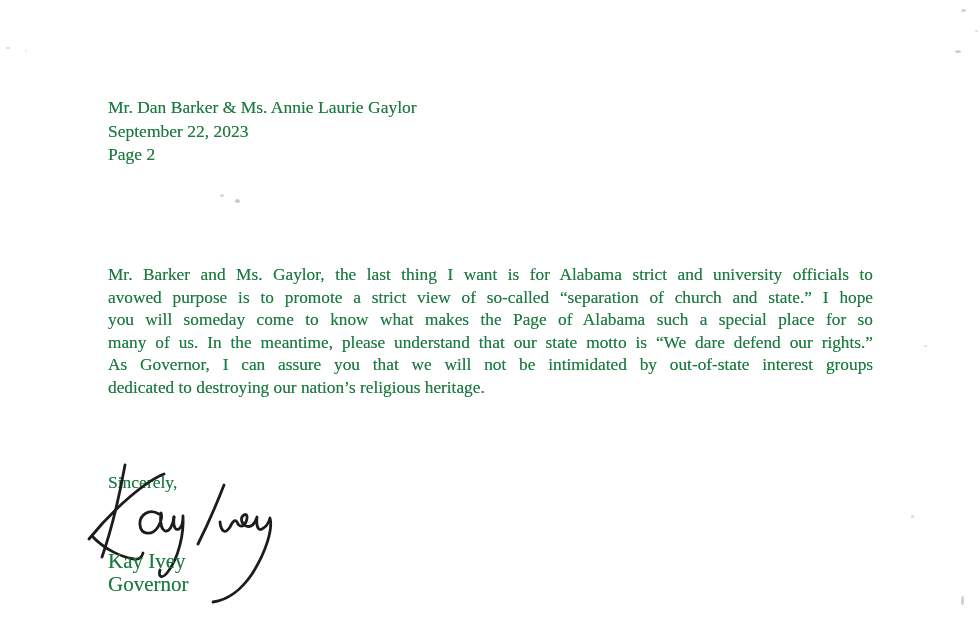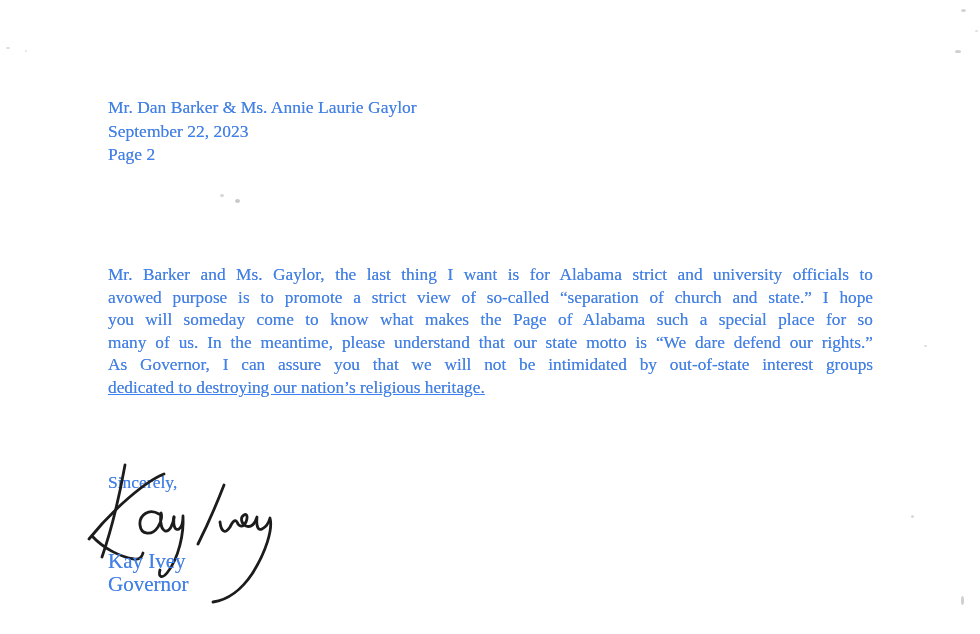--- a/index.html
+++ b/index.html
@@ -7,21 +7,21 @@
     padding: 0;
     background: #ffffff;
   }
   .page {
     position: relative;
     width: 980px;
     height: 634px;
     background: #ffffff;
     overflow: hidden;
     font-family: "Liberation Serif", "DejaVu Serif", serif;
-    color: #3b82f6;
+    color: #15803d;
   }
   .scan-text {
     text-shadow: 0 0 0.5px rgba(70,70,70,0.55);
   }
   .header-block {
     position: absolute;
     left: 108px;
     top: 96px;
     font-size: 17.5px;
     line-height: 23.5px;
@@ -35,21 +35,20 @@
     font-size: 17.3px;
     line-height: 22.6px;
   }
   .jline {
     text-align: justify;
     text-align-last: justify;
   }
   .jline.last {
     text-align: left;
     text-align-last: left;
-    text-decoration: underline;
   }
   .valediction {
     position: absolute;
     left: 108px;
     top: 438px;
     font-size: 17.5px;
     margin-top: 34px;
   }
   .signature-svg {
     position: absolute;

